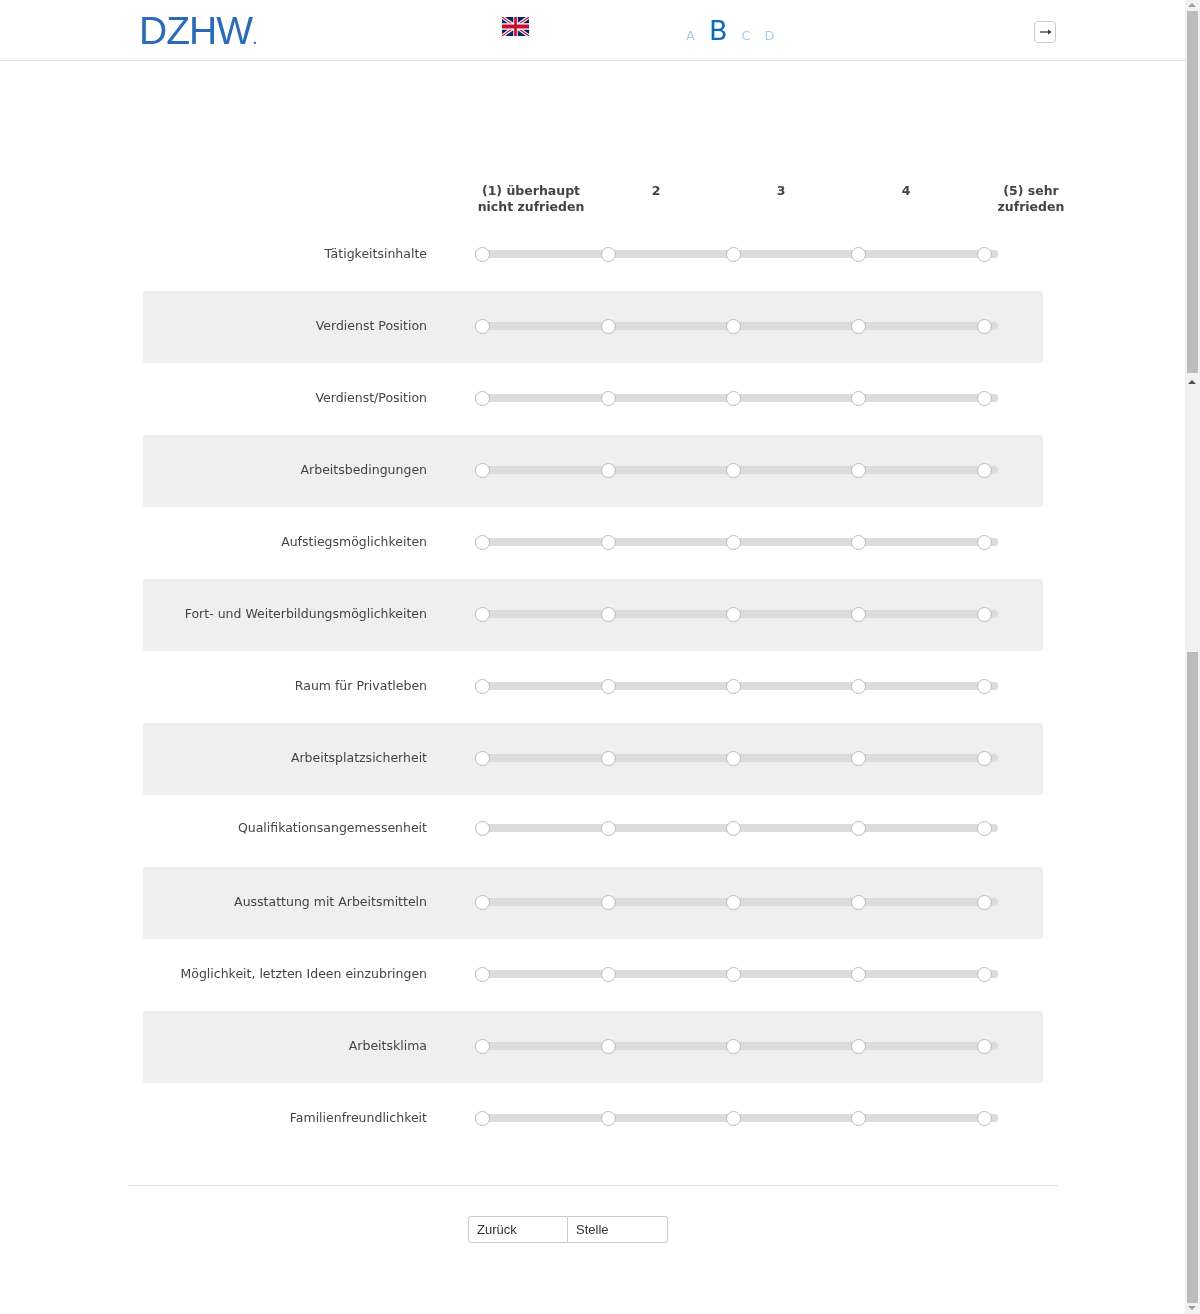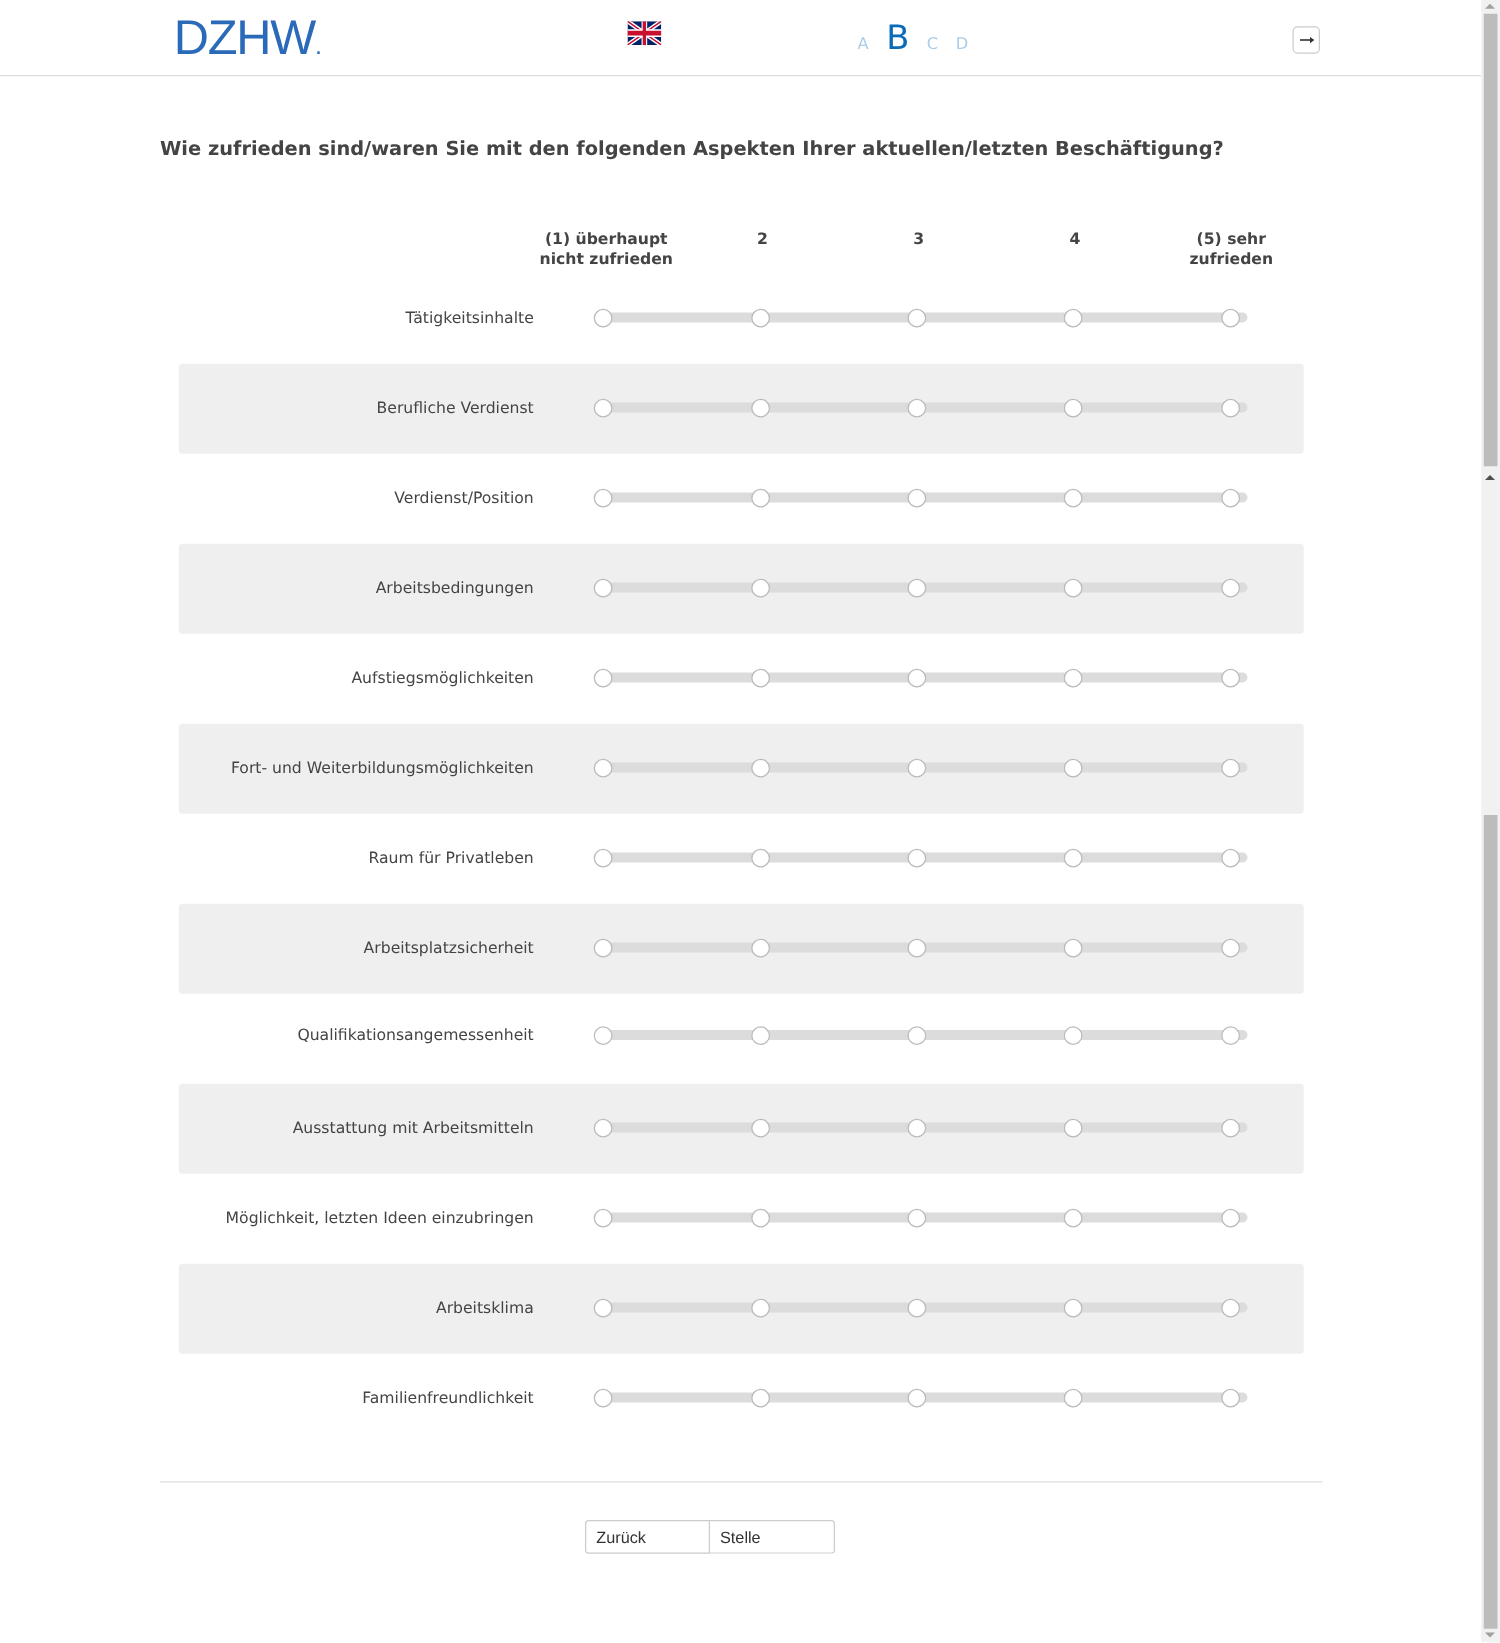--- a/index.html
+++ b/index.html
@@ -17,21 +17,21 @@
   .levels span { color: #aacde9; font-size: 13px; margin-right: 14px; line-height: 20px; }
   .levels span.active { color: #0a6bb8; font-size: 27px; line-height: 30px; margin-right: 14px; }
   .exit-btn { position: absolute; left: 1034px; top: 21px; width: 22px; height: 22px; border: 1px solid #ccc; border-radius: 4px; background: #fff; }
   .exit-btn svg { position: absolute; left: 5px; top: 6px; }
 
   
   .question { position: absolute; left: 128px; top: 110px; font-size: 15.5px; font-weight: bold; color: #444; }
   .instruction { position: absolute; left: 128px; top: 155px; font-size: 14px; font-style: italic; color: #555; }
 
   
-  .scale-head { position: absolute; top: 183px; font-size: 12.5px; font-weight: bold; color: #444; text-align: center; line-height: 16px; }
+  .scale-head { position: absolute; top: 183px; font-size: 12.5px; font-weight: bold; color: #444; text-align: center; line-height: 16px; margin-left: 46px; }
 
   
   .row { position: absolute; left: 143px; width: 900px; height: 72px; border-radius: 3px; }
   .row.shaded { background: #efefef; }
   .row-label { position: absolute; right: 616px; top: 27px; font-size: 12.5px; color: #444; white-space: nowrap; text-align: right; }
   .track { position: absolute; left: 332px; top: 31px; width: 523px; height: 8px; background: #dcdcdc; border-radius: 4px; }
   .radio { position: absolute; top: 28px; width: 15px; height: 15px; border-radius: 50%; border: 1px solid #bbb; background: #fff; cursor: pointer; }
 
   
   .divider { position: absolute; left: 128px; top: 1185px; width: 930px; height: 1px; background: #ddd; }
@@ -78,21 +78,20 @@
     </div>
 
     <div class="exit-btn">
       <svg width="12" height="8" viewBox="0 0 12 8">
         <line x1="0" y1="4" x2="10" y2="4" stroke="#333" stroke-width="1.3"></line>
         <path d="M8,1.5 L11.5,4 L8,6.5 Z" fill="#333"></path>
       </svg>
     </div>
   </div>
 
-  <div class="question">Wie zufrieden sind/waren Sie mit den folgenden Aspekten Ihrer aktuellen/letzten Beschäftigung?</div>
 
   <div class="scale-head" style="left:430px;width:110px;">
     <div>(1) überhaupt</div>
     <div>nicht zufrieden</div>
   </div>
   <div class="scale-head" style="left:580px;width:60px;">
     <div>2</div>
   </div>
   <div class="scale-head" style="left:705px;width:60px;">
     <div>3</div>
@@ -109,21 +108,21 @@
       <div class="row" style="top: 219px;">
         <div class="row-label">Tätigkeitsinhalte</div>
         <div class="track"></div>
         <div class="radio" style="left: 332px;"></div>
         <div class="radio" style="left: 458px;"></div>
         <div class="radio" style="left: 583px;"></div>
         <div class="radio" style="left: 708px;"></div>
         <div class="radio" style="left: 834px;"></div>
       </div>
       <div class="row shaded" style="top: 291px;">
-        <div class="row-label">Berufliche Verdienst</div>
+        <div class="row-label">Verdienst Position</div>
         <div class="track"></div>
         <div class="radio" style="left: 332px;"></div>
         <div class="radio" style="left: 458px;"></div>
         <div class="radio" style="left: 583px;"></div>
         <div class="radio" style="left: 708px;"></div>
         <div class="radio" style="left: 834px;"></div>
       </div>
       <div class="row" style="top: 363px;">
         <div class="row-label">Verdienst/Position</div>
         <div class="track"></div>

